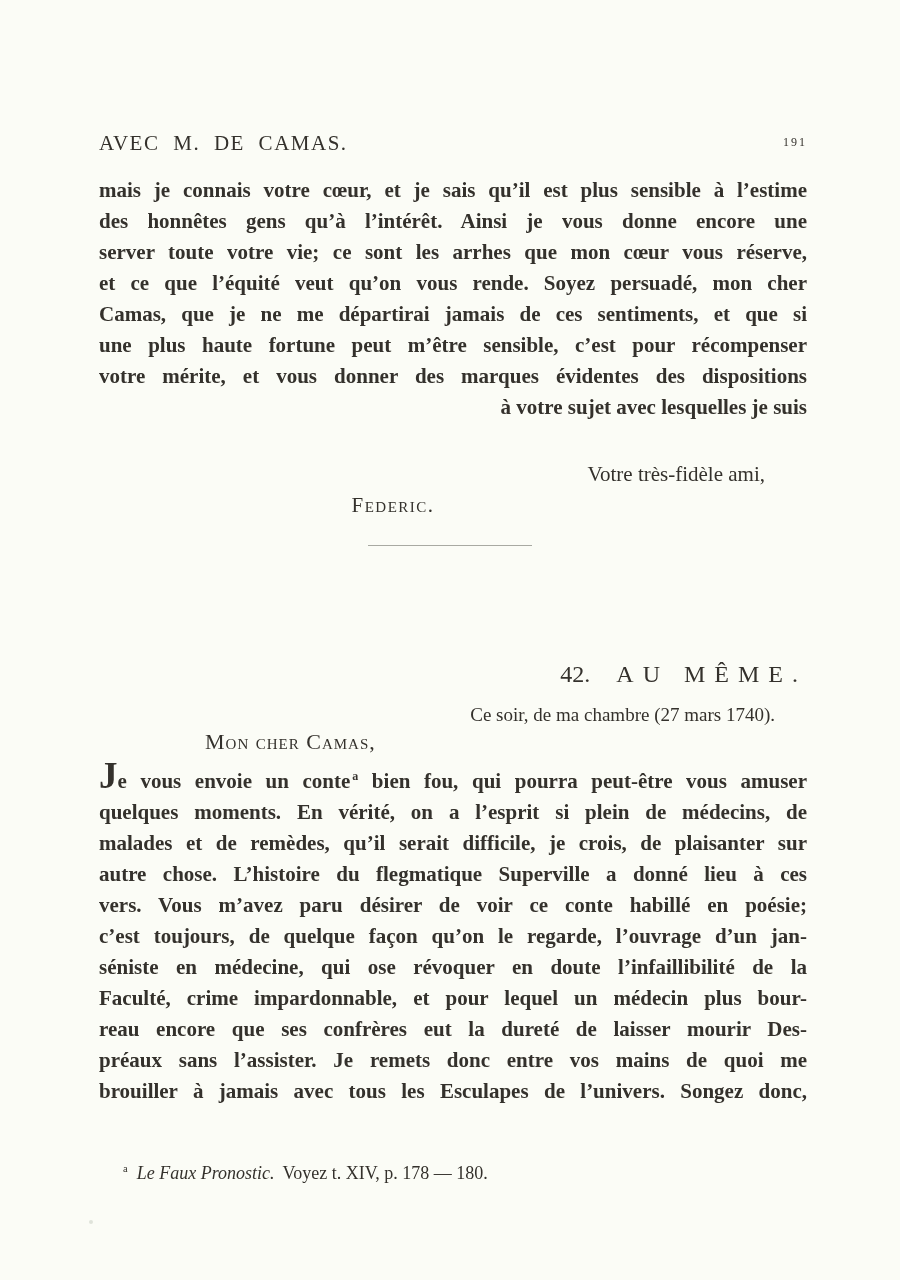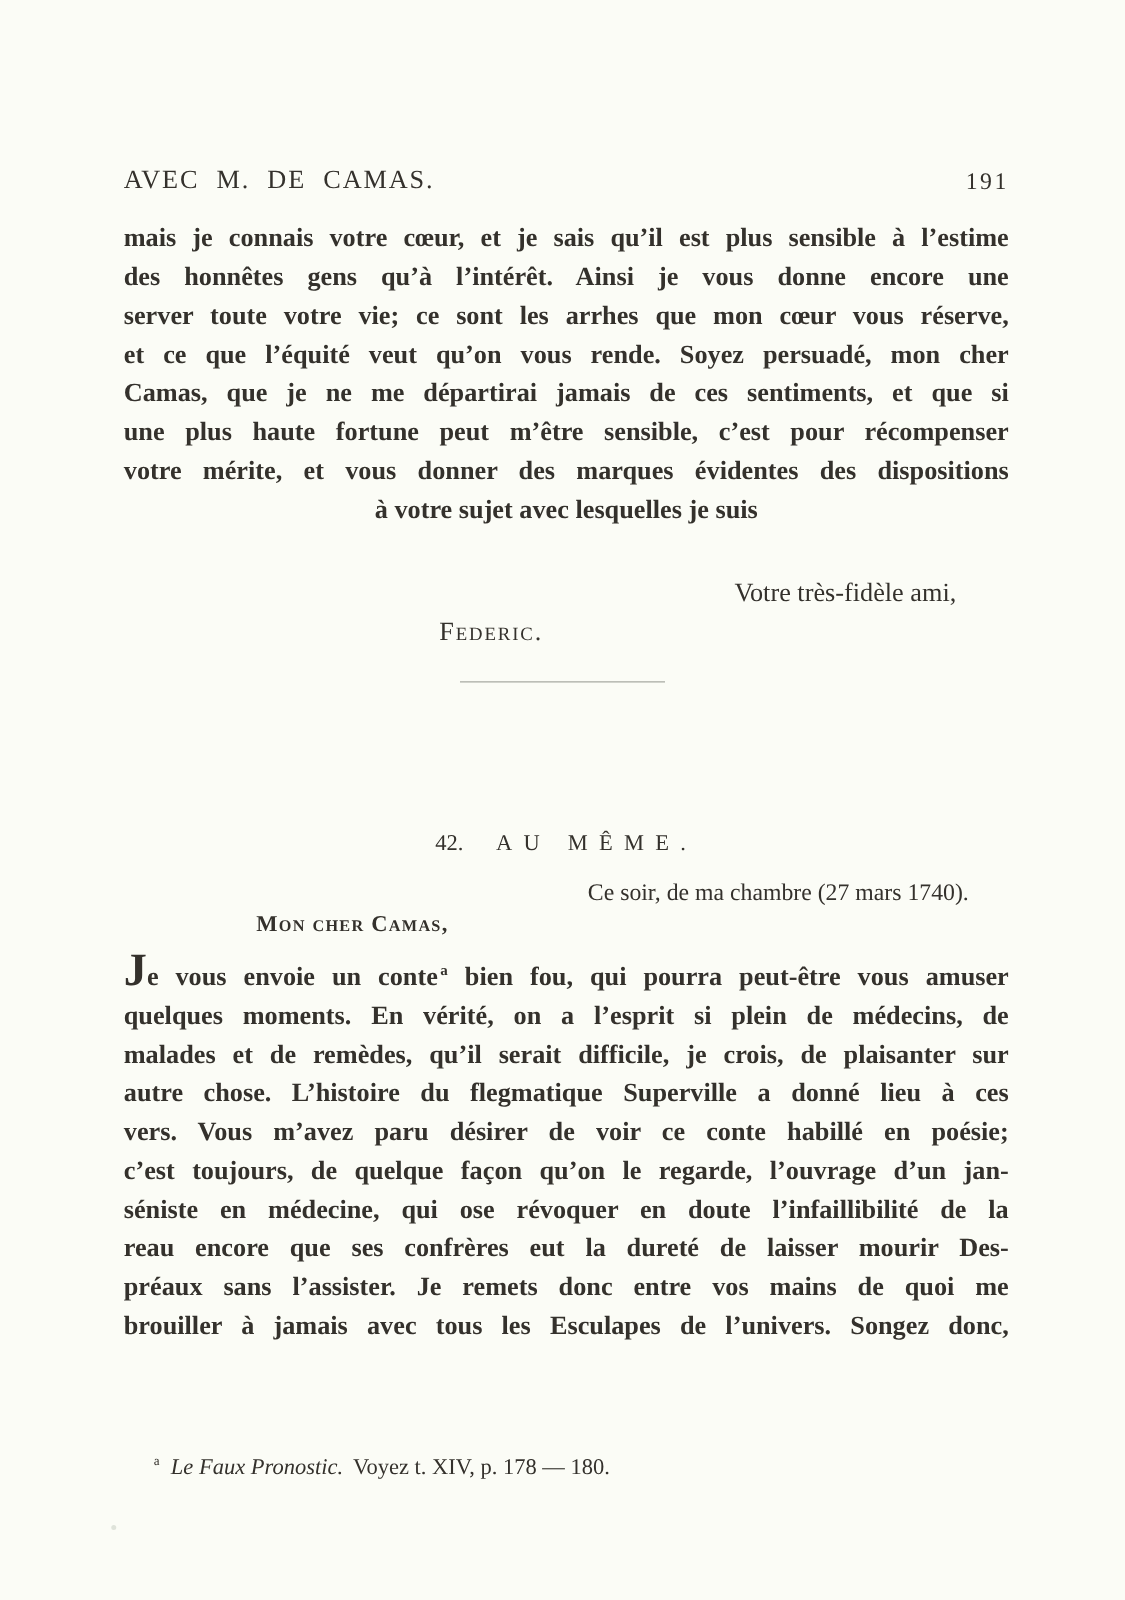--- a/index.html
+++ b/index.html
@@ -17,64 +17,64 @@
     font-family:"Liberation Serif","DejaVu Serif",serif;
     overflow:hidden;
   }
   
   .running-head{
     position:absolute;top:131px;left:99px;width:708px;
     text-align:left;font-size:21px;letter-spacing:1.5px;word-spacing:7px;
   }
   .page-num{
     position:absolute;top:135px;right:93px;
-    font-size:19px;letter-spacing:2px;text-align:right;
+    font-size:12px;letter-spacing:2px;text-align:right;
   }
   
   .para{
     position:absolute;left:99px;width:708px;
     font-size:21px;line-height:31px;font-weight:bold;
   }
   .para1{top:175px;}
   .para2{top:766px;}
   .jl{text-align:justify;text-align-last:justify;}
-  .ll{text-align:center;}
+  .ll{text-align:right;}
   .initial{font-size:37px;line-height:1px;}
   .noteref{font-size:12px;line-height:0;vertical-align:super;margin-left:2px;}
   
   .closing{
     position:absolute;top:462px;left:99px;width:708px;box-sizing:border-box;
     text-align:right;padding-right:42px;font-size:21px;
   }
   .signature{
     position:absolute;top:493px;left:99px;width:708px;box-sizing:border-box;
     text-align:center;padding-right:120px;font-size:21px;
     font-variant:small-caps;letter-spacing:1.5px;
   }
   .divider{
     position:absolute;top:545px;left:368px;width:164px;height:1px;
     background:var(--rule);
   }
   
   .heading{
     position:absolute;top:659px;left:99px;width:708px;
-    text-align:center;font-size:18px;line-height:30px;
+    text-align:right;font-size:24px;line-height:30px;
   }
   .hnum{margin-right:26px;}
   .htitle{letter-spacing:9px;}
   .dateline{
     position:absolute;top:704px;left:99px;width:708px;box-sizing:border-box;
     text-align:right;padding-right:32px;font-size:19px;
   }
   .salutation-row{
     position:absolute;top:729px;left:99px;width:708px;box-sizing:border-box;
     padding-left:106px;
   }
   .salutation{
-    font-size:18px;font-variant:small-caps;letter-spacing:1px;font-weight:bold;
+    font-size:22px;font-variant:small-caps;letter-spacing:1px;
   }
   
   .footnote{
     position:absolute;top:1160px;left:99px;width:708px;box-sizing:border-box;
     padding-left:24px;font-size:18px;line-height:26px;
   }
   .fnmark{font-size:10.5px;line-height:0;vertical-align:super;margin-right:9px;}
   .fnitalic{font-style:italic;margin-right:8px;}
   
   .speck{
@@ -119,20 +119,21 @@
   </div>
 
   <div class="para para2">
     <div class="jl"><span class="initial">J</span><span>e vous envoie un conte</span><sup class="noteref">a</sup><span> bien fou, qui pourra peut-être vous amuser</span></div>
     <div class="jl">quelques moments. En vérité, on a l’esprit si plein de médecins, de</div>
     <div class="jl">malades et de remèdes, qu’il serait difficile, je crois, de plaisanter sur</div>
     <div class="jl">autre chose. L’histoire du flegmatique Superville a donné lieu à ces</div>
     <div class="jl">vers. Vous m’avez paru désirer de voir ce conte habillé en poésie;</div>
     <div class="jl">c’est toujours, de quelque façon qu’on le regarde, l’ouvrage d’un jan-</div>
     <div class="jl">séniste en médecine, qui ose révoquer en doute l’infaillibilité de la</div>
+    <div class="jl">Faculté, crime impardonnable, et pour lequel un médecin plus bour-</div>
     <div class="jl">reau encore que ses confrères eut la dureté de laisser mourir Des-</div>
     <div class="jl">préaux sans l’assister. Je remets donc entre vos mains de quoi me</div>
     <div class="jl">brouiller à jamais avec tous les Esculapes de l’univers. Songez donc,</div>
   </div>
 
   <div class="footnote">
     <sup class="fnmark">a</sup><span class="fnitalic">Le Faux Pronostic.</span><span>Voyez t. XIV, p. 178 — 180.</span>
   </div>
 
   <div class="speck"></div>

